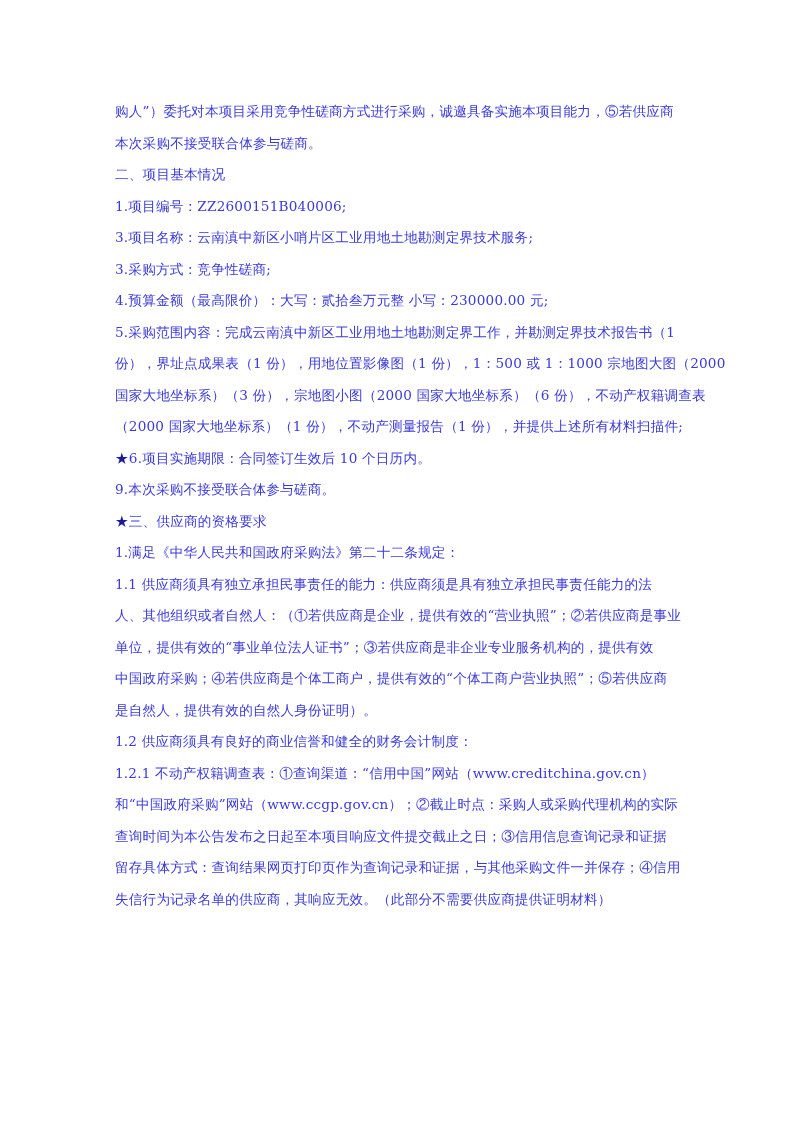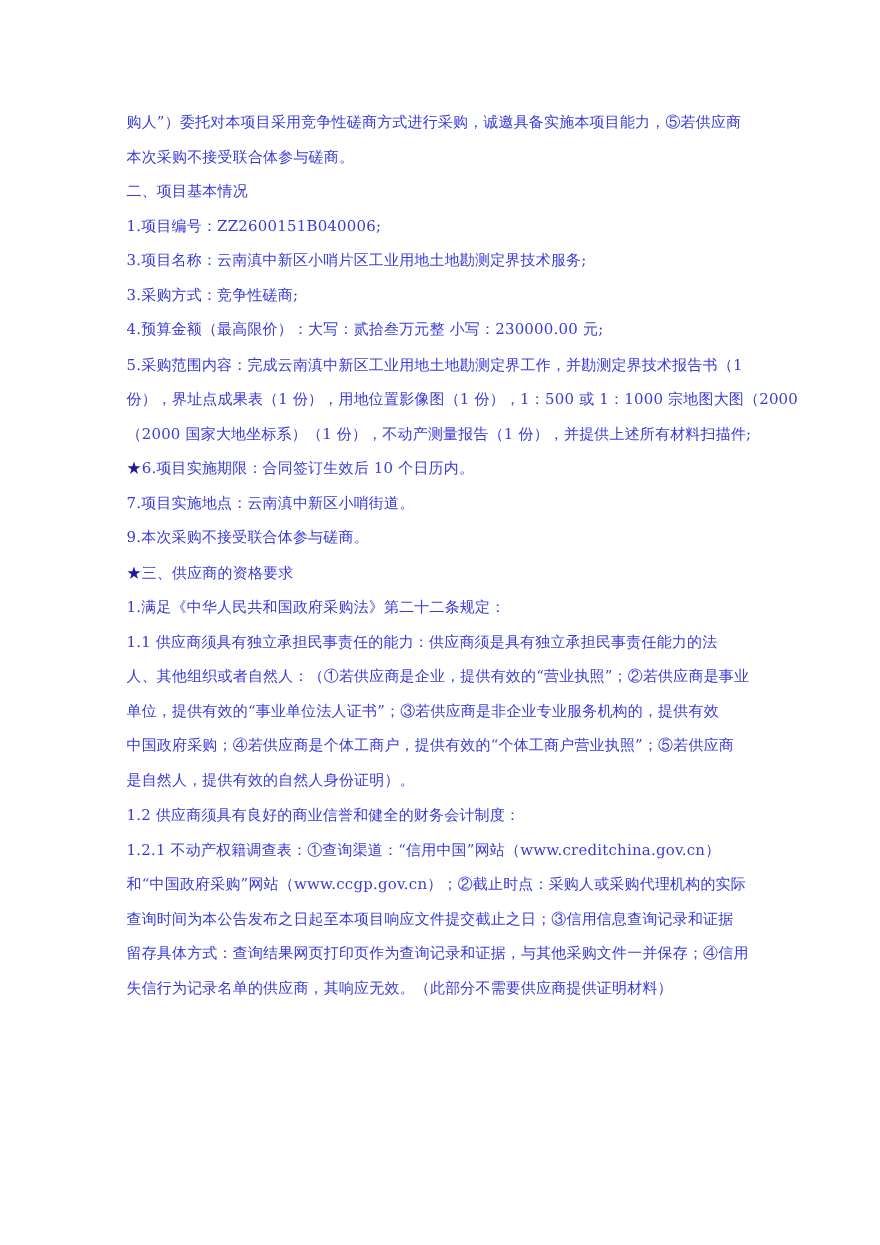--- a/index.html
+++ b/index.html
@@ -38,23 +38,23 @@
 <div class="page">
   <div class="line"><span class="star"></span><span>购人”）委托对本项目采用竞争性磋商方式进行采购，诚邀具备实施本项目能力，⑤若供应商</span></div>
   <div class="line"><span class="star"></span><span>本次采购不接受联合体参与磋商。</span></div>
   <div class="line"><span class="star"></span><span>二、项目基本情况</span></div>
   <div class="line"><span class="star"></span><span>1.项目编号：ZZ2600151B040006;</span></div>
   <div class="line"><span class="star"></span><span>3.项目名称：云南滇中新区小哨片区工业用地土地勘测定界技术服务;</span></div>
   <div class="line"><span class="star"></span><span>3.采购方式：竞争性磋商;</span></div>
   <div class="line"><span class="star"></span><span>4.预算金额（最高限价）：大写：贰拾叁万元整 小写：230000.00 元;</span></div>
   <div class="line"><span class="star"></span><span>5.采购范围内容：完成云南滇中新区工业用地土地勘测定界工作，并勘测定界技术报告书（1</span></div>
   <div class="line"><span class="star"></span><span>份），界址点成果表（1 份），用地位置影像图（1 份），1：500 或 1：1000 宗地图大图（2000</span></div>
+  <div class="line"><span class="star"></span><span>国家大地坐标系）（3 份），宗地图小图（2000 国家大地坐标系）（6 份），不动产权籍调查表</span></div>
   <div class="line"><span class="star"></span><span>（2000 国家大地坐标系）（1 份），不动产测量报告（1 份），并提供上述所有材料扫描件;</span></div>
   <div class="line"><span class="star">★</span><span>6.项目实施期限：合同签订生效后 10 个日历内。</span></div>
-  <div class="line"><span class="star"></span><span>7.项目实施地点：云南滇中新区小哨街道。</span></div>
   <div class="line"><span class="star"></span><span>9.本次采购不接受联合体参与磋商。</span></div>
   <div class="line"><span class="star">★</span><span>三、供应商的资格要求</span></div>
   <div class="line"><span class="star"></span><span>1.满足《中华人民共和国政府采购法》第二十二条规定：</span></div>
   <div class="line"><span class="star"></span><span>1.1 供应商须具有独立承担民事责任的能力：供应商须是具有独立承担民事责任能力的法</span></div>
   <div class="line"><span class="star"></span><span>人、其他组织或者自然人：（①若供应商是企业，提供有效的“营业执照”；②若供应商是事业</span></div>
   <div class="line"><span class="star"></span><span>单位，提供有效的“事业单位法人证书”；③若供应商是非企业专业服务机构的，提供有效</span></div>
   <div class="line"><span class="star"></span><span>中国政府采购；④若供应商是个体工商户，提供有效的“个体工商户营业执照”；⑤若供应商</span></div>
   <div class="line"><span class="star"></span><span>是自然人，提供有效的自然人身份证明）。</span></div>
   <div class="line"><span class="star"></span><span>1.2 供应商须具有良好的商业信誉和健全的财务会计制度：</span></div>
   <div class="line"><span class="star"></span><span>1.2.1 不动产权籍调查表：①查询渠道：“信用中国”网站（www.creditchina.gov.cn）</span></div>

